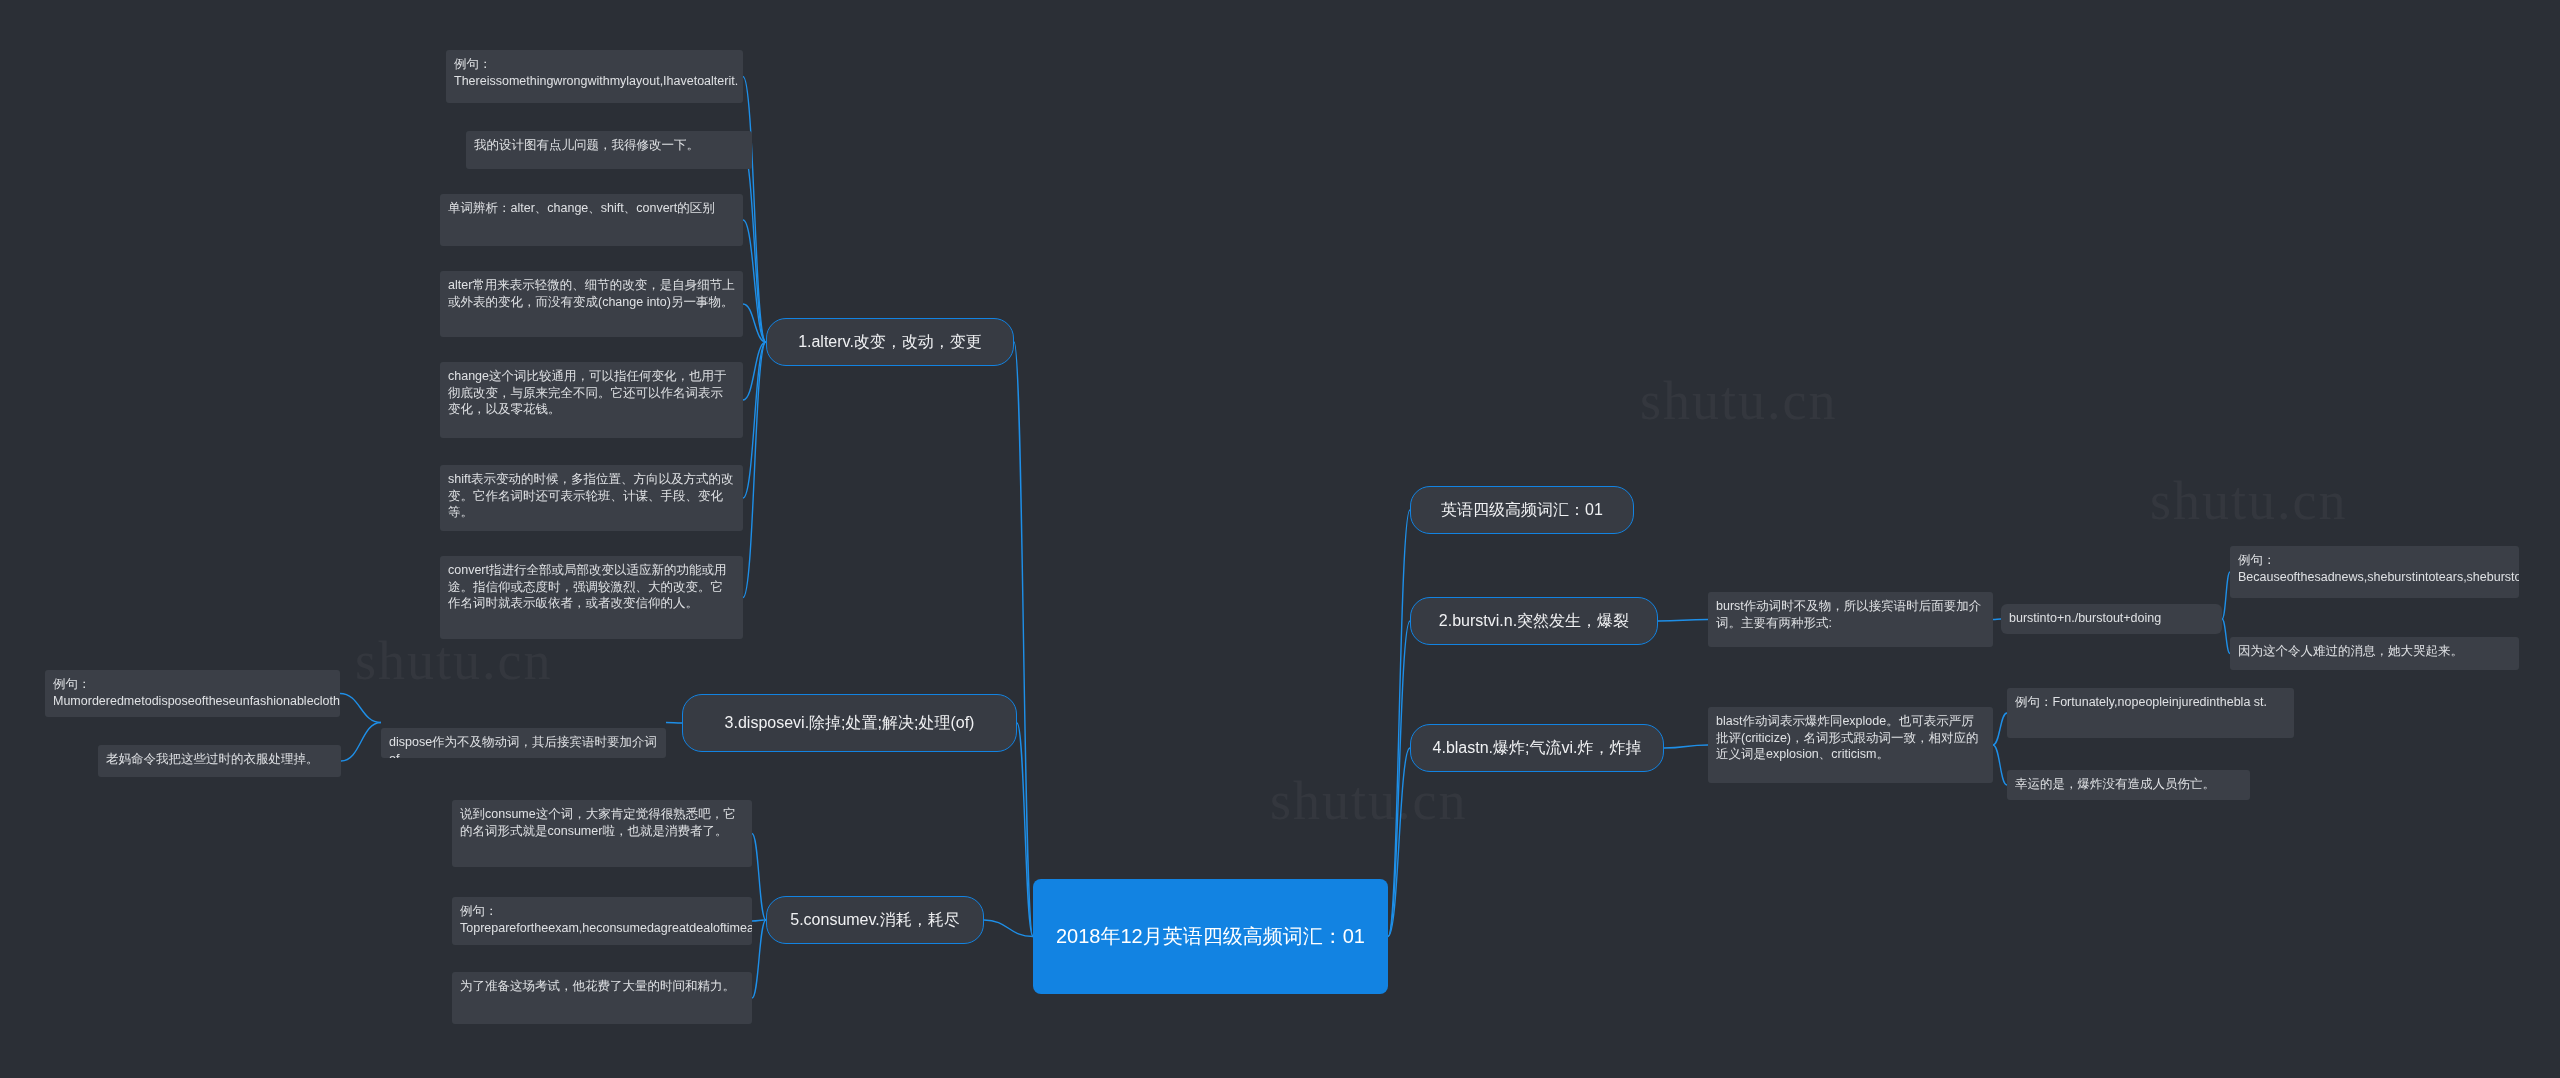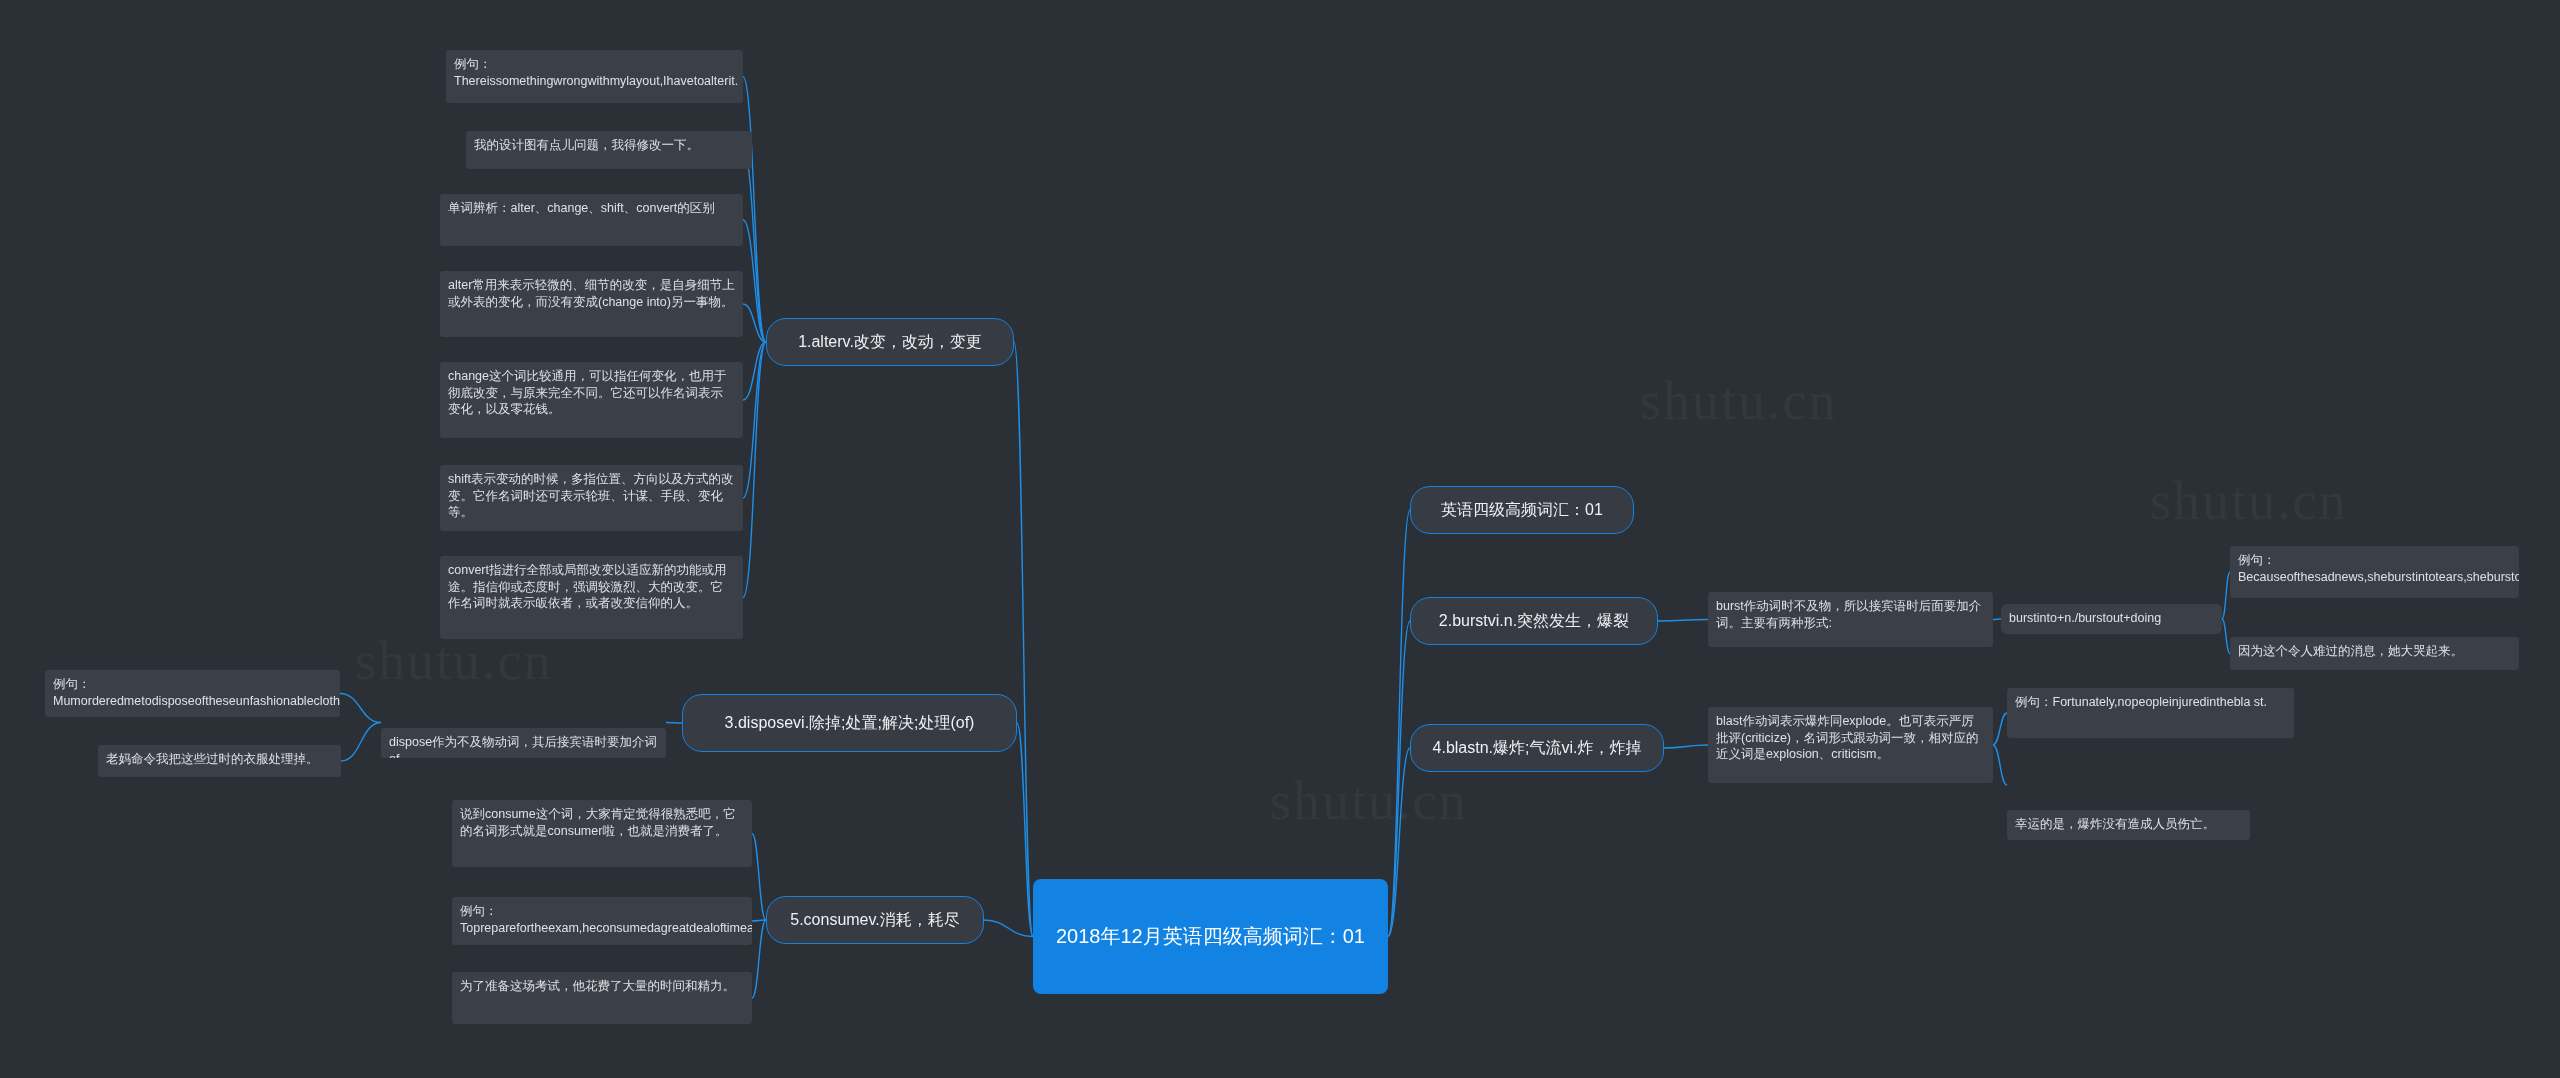--- a/index.html
+++ b/index.html
@@ -134,18 +134,18 @@
     <div class="node n-leaf" style="left: 2001px; top: 604px; width: 221px; height: 30px; border-radius: 6px;"><span>burstinto+n./burstout+doing</span></div>
     <div class="node n-leaf" style="left: 2230px; top: 546px; width: 289px; height: 52px;"><span>例句：Becauseofthesadnews,sheburstintotears,sheburstoutcrying.</span></div>
     <div class="node n-leaf" style="left: 2230px; top: 637px; width: 289px; height: 33px;"><span>因为这个令人难过的消息，她大哭起来。</span></div>
     <div class="node n-branch" style="left: 682px; top: 694px; width: 335px; height: 58px;"><span>3.disposevi.除掉;处置;解决;处理(of)</span></div>
     <div class="node n-leaf" style="left: 381px; top: 700px; width: 285px; height: 30px; margin-top: 28px;"><span>dispose作为不及物动词，其后接宾语时要加介词of。</span></div>
     <div class="node n-leaf" style="left: 45px; top: 670px; width: 295px; height: 47px;"><span>例句：Mumorderedmetodisposeoftheseunfashionableclothes.</span></div>
     <div class="node n-leaf" style="left: 98px; top: 745px; width: 243px; height: 32px;"><span>老妈命令我把这些过时的衣服处理掉。</span></div>
     <div class="node n-branch" style="left: 1410px; top: 724px; width: 254px; height: 48px;"><span>4.blastn.爆炸;气流vi.炸，炸掉</span></div>
     <div class="node n-leaf" style="left: 1708px; top: 707px; width: 285px; height: 76px;"><span>blast作动词表示爆炸同explode。也可表示严厉批评(criticize)，名词形式跟动词一致，相对应的近义词是explosion、criticism。</span></div>
     <div class="node n-leaf" style="left: 2007px; top: 688px; width: 287px; height: 50px;"><span>例句：Fortunately,nopeopleinjuredinthebla st.</span></div>
-    <div class="node n-leaf" style="left: 2007px; top: 770px; width: 243px; height: 30px; margin-top: 40px;"><span>幸运的是，爆炸没有造成人员伤亡。</span></div>
+    <div class="node n-leaf" style="left: 2007px; top: 770px; width: 243px; height: 30px;"><span>幸运的是，爆炸没有造成人员伤亡。</span></div>
     <div class="node n-branch" style="left: 766px; top: 896px; width: 218px; height: 48px;"><span>5.consumev.消耗，耗尽</span></div>
     <div class="node n-leaf" style="left: 452px; top: 800px; width: 300px; height: 67px;"><span>说到consume这个词，大家肯定觉得很熟悉吧，它的名词形式就是consumer啦，也就是消费者了。</span></div>
     <div class="node n-leaf" style="left: 452px; top: 897px; width: 300px; height: 48px;"><span>例句：Topreparefortheexam,heconsumedagreatdealoftimeandenergy.</span></div>
     <div class="node n-leaf" style="left: 452px; top: 972px; width: 300px; height: 52px;"><span>为了准备这场考试，他花费了大量的时间和精力。</span></div>
   </div>
 
 </body></html>

